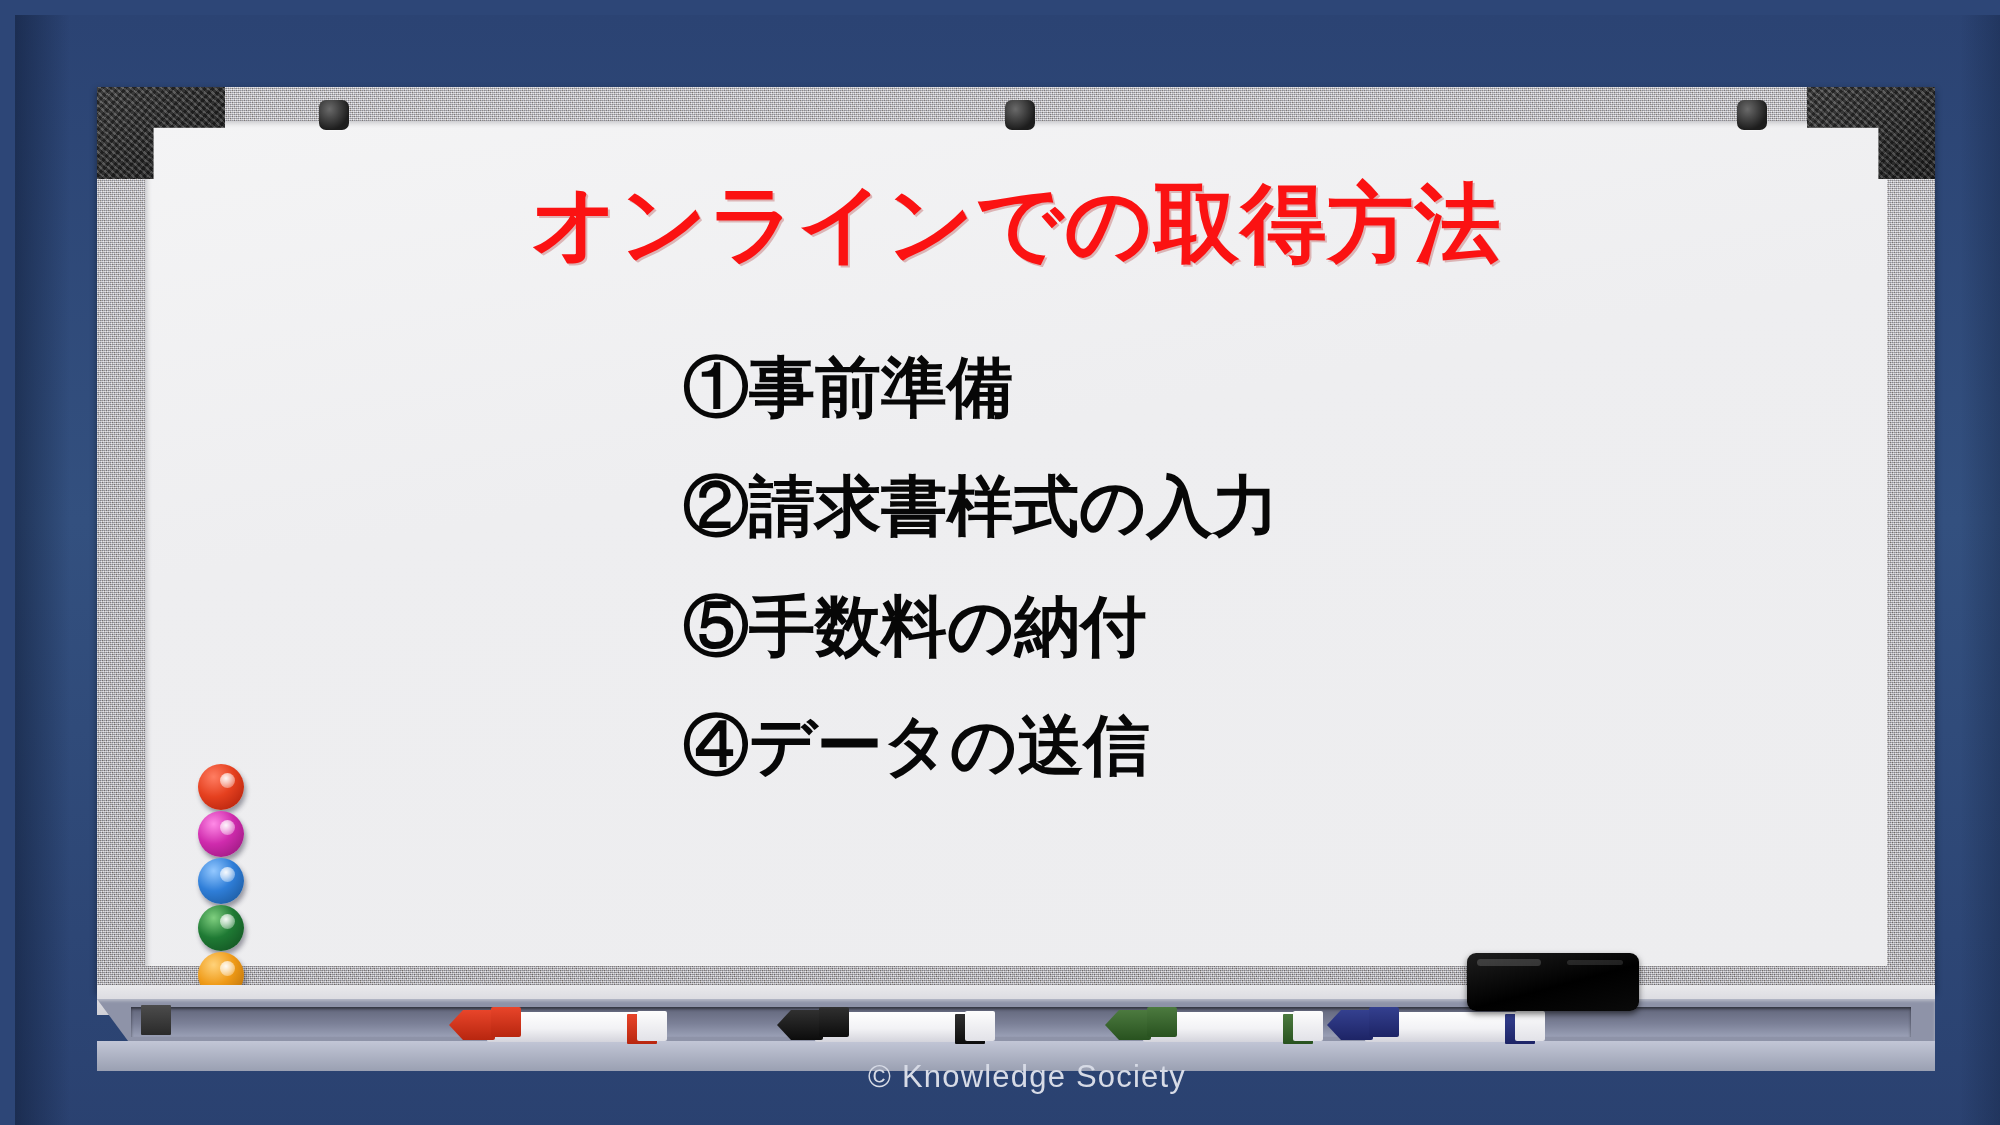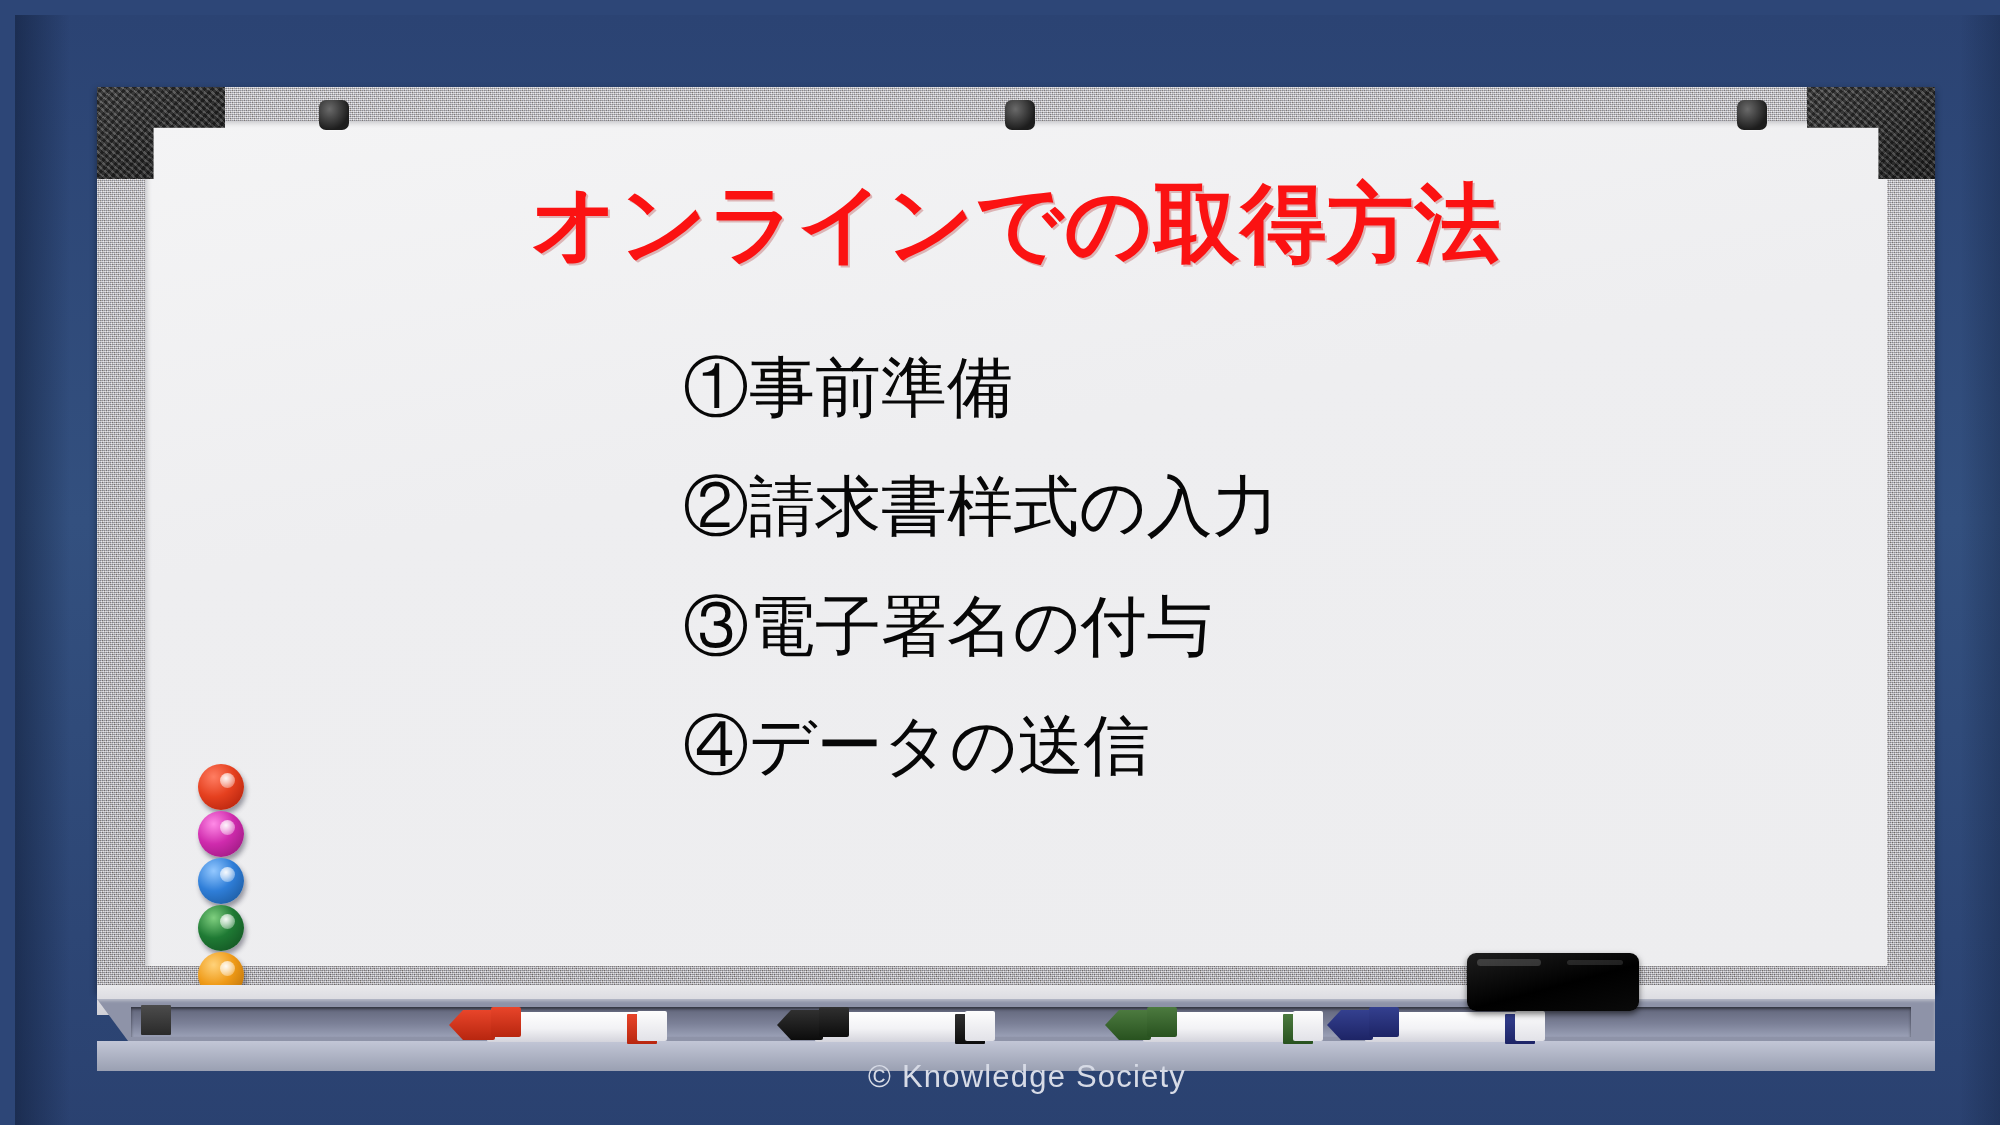--- a/index.html
+++ b/index.html
@@ -292,21 +292,21 @@
 
   #steps {
     position: absolute;
     left: 508px;
     top: 192px;
     list-style: none;
   }
   #steps li {
     color: #070707;
     font-size: 66px;
-    font-weight: normal;
+    font-weight: bold;
     line-height: 1.355;
     letter-spacing: 0px;
     white-space: nowrap;
   }
 
   
   #footer {
     position: absolute;
     left: 12px;
     bottom: 30px;
@@ -344,21 +344,21 @@
         <div class="magnet" style="background:radial-gradient(circle at 34% 28%, #7fcf7f 0%, #1f7a34 45%, #0f4a1e 100%);"></div>
         <div class="magnet" style="background:radial-gradient(circle at 34% 28%, #ffd27a 0%, #ef9a17 45%, #b06806 100%);"></div>
       </div>
 
       <div id="board-text">
         <div id="title">オンラインでの取得方法</div>
 
         <ul id="steps">
           <li>①事前準備</li>
           <li>②請求書样式の入力</li>
-          <li>③電子署名の付与</li>
+          <li>⑤手数料の納付</li>
           <li>④データの送信</li>
         </ul>
       </div>
     </div>
 
     <div id="tray">
       <div id="tray-top"></div>
       <div id="tray-face"></div>
       <div id="tray-groove"></div>
       <div id="tray-stop"></div>

